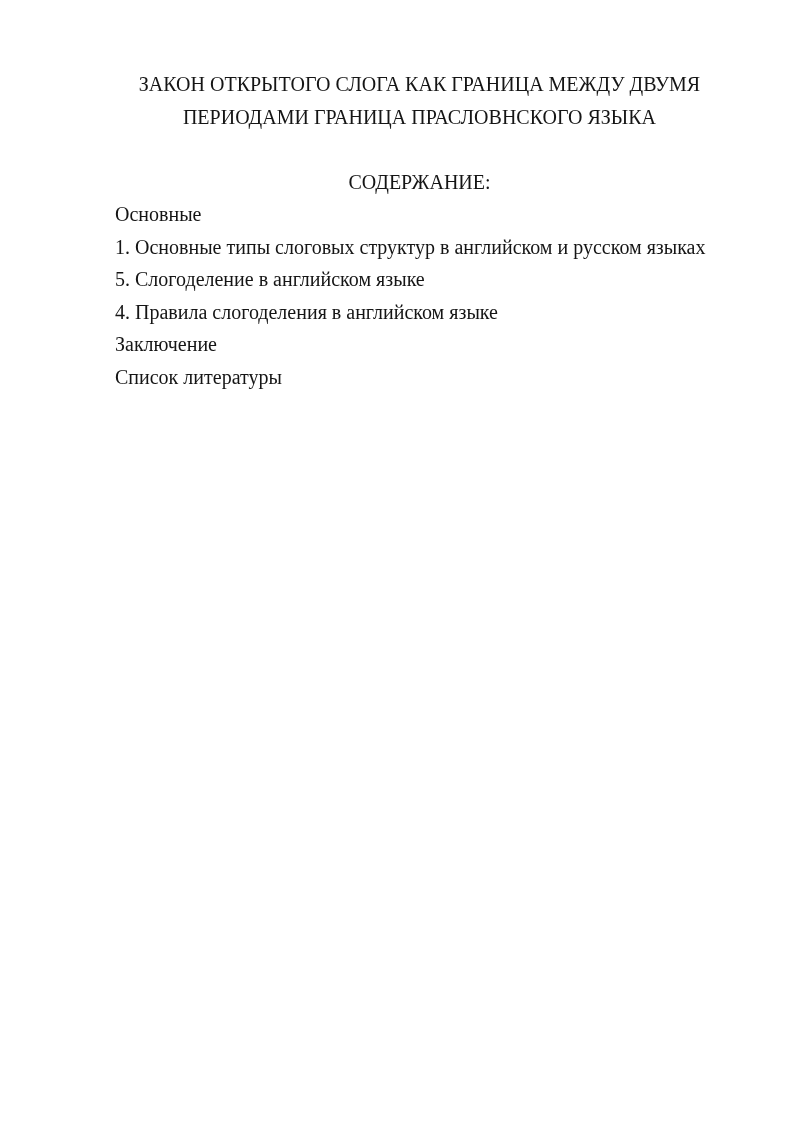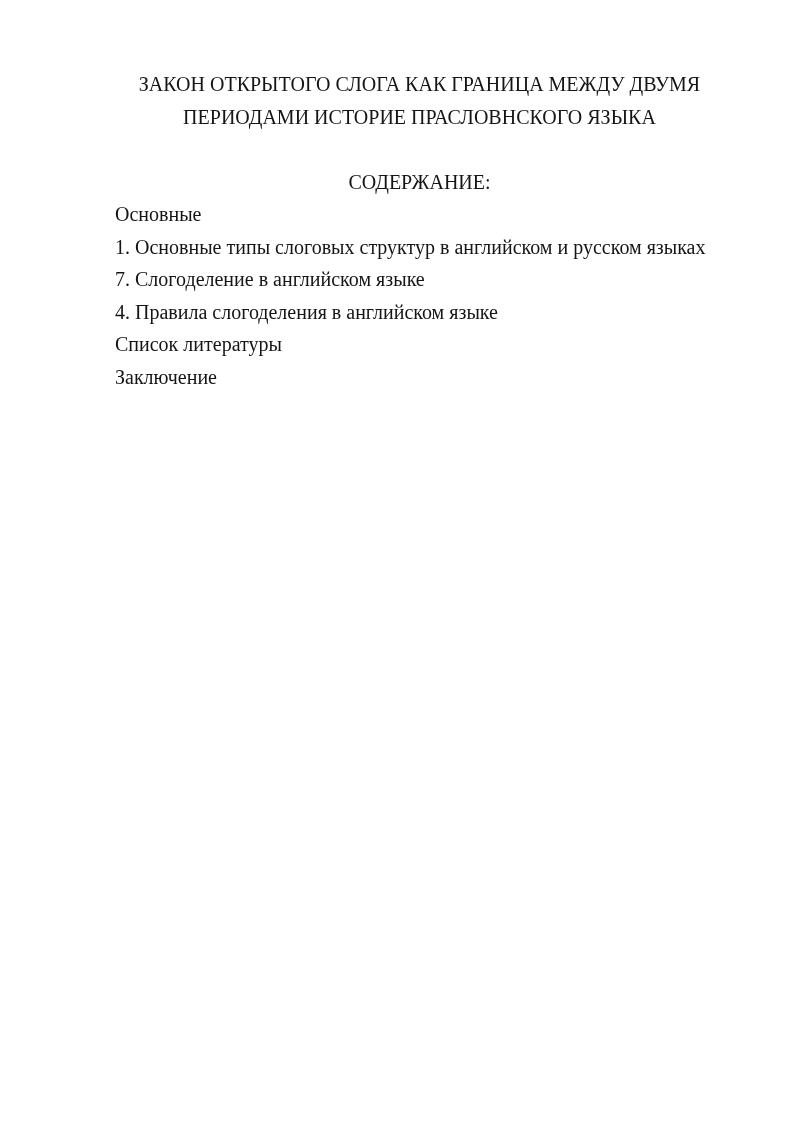--- a/index.html
+++ b/index.html
@@ -38,29 +38,29 @@
     white-space: nowrap;
   }
 </style>
 </head>
 <body>
 
 <div class="page">
 
   <div class="doc-title">
     <div class="title-line">ЗАКОН ОТКРЫТОГО СЛОГА КАК ГРАНИЦА МЕЖДУ ДВУМЯ</div>
-    <div class="title-line">ПЕРИОДАМИ ИСТОРИЕ ПРАСЛОВНСКОГО ЯЗЫКА</div>
+    <div class="title-line">ПЕРИОДАМИ ГРАНИЦА ПРАСЛОВНСКОГО ЯЗЫКА</div>
   </div>
 
   <div class="blank-line"></div>
 
   <div class="toc-heading">СОДЕРЖАНИЕ:</div>
 
   <div>
     <div class="toc-item">Основные</div>
     <div class="toc-item">1. Основные типы слоговых структур в английском и русском языках</div>
-    <div class="toc-item">7. Слогоделение в английском языке</div>
+    <div class="toc-item">5. Слогоделение в английском языке</div>
     <div class="toc-item">4. Правила слогоделения в английском языке</div>
+    <div class="toc-item">Заключение</div>
     <div class="toc-item">Список литературы</div>
-    <div class="toc-item">Заключение</div>
   </div>
 
 </div>
 
 </body></html>

